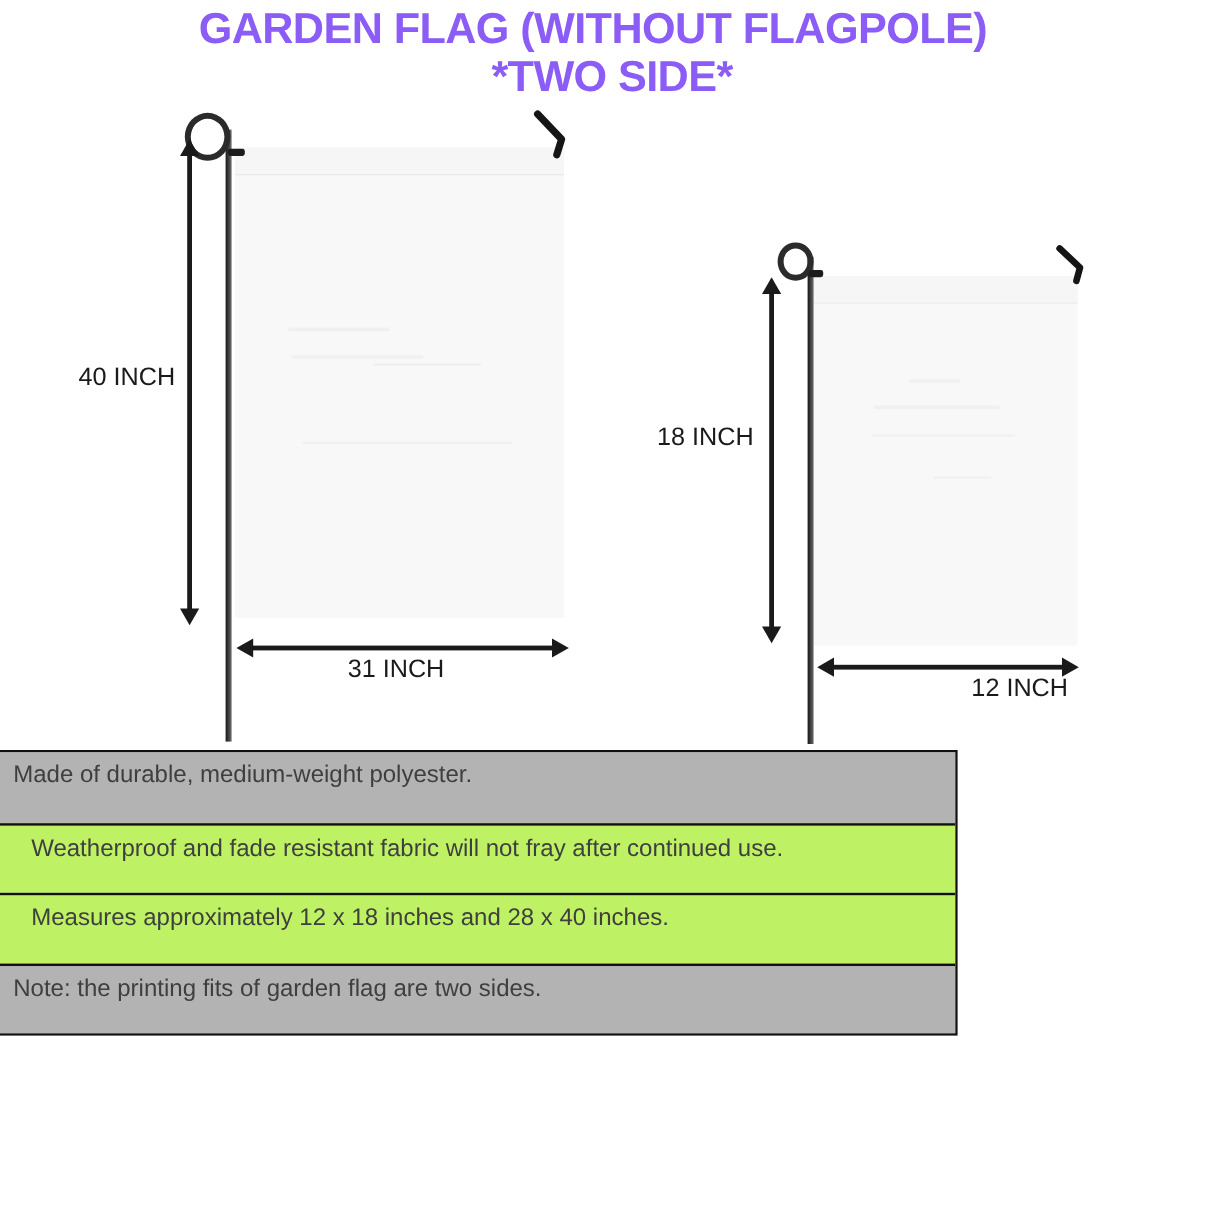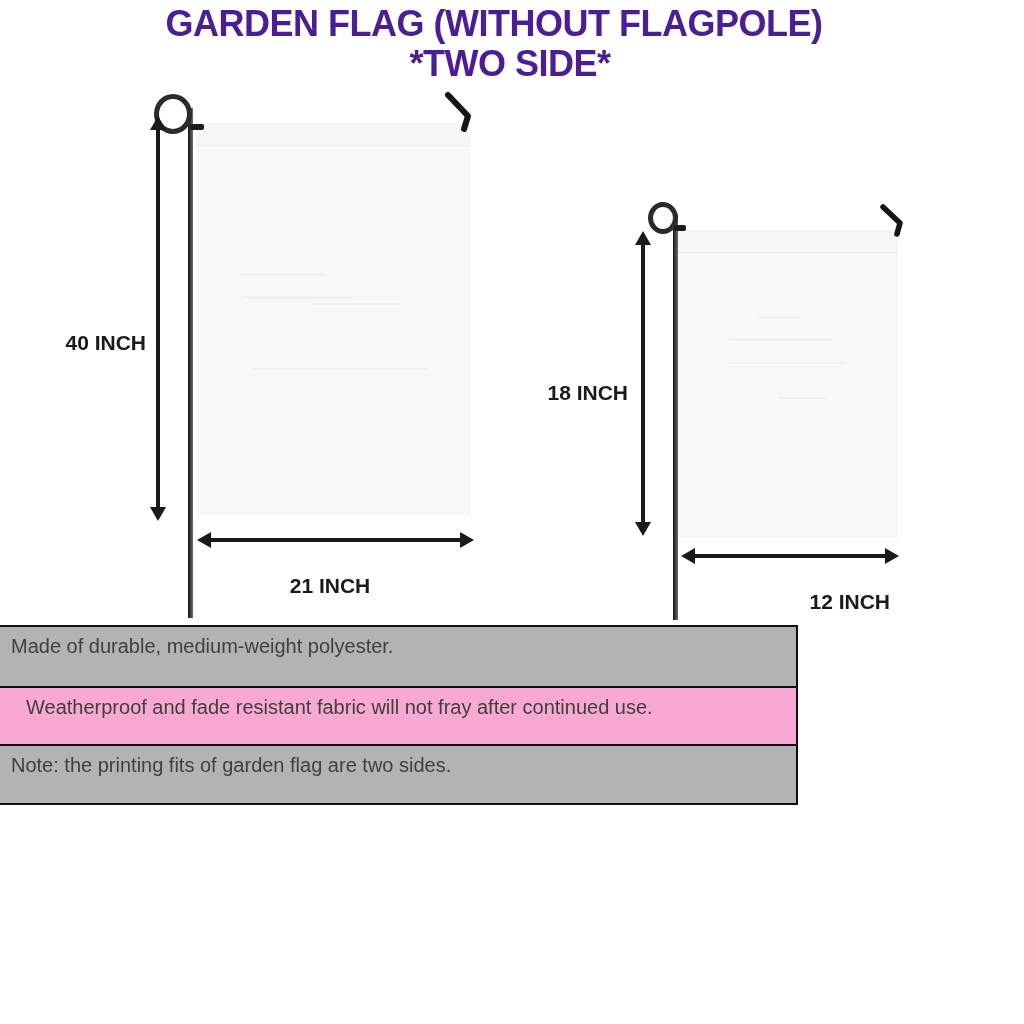--- a/index.html
+++ b/index.html
@@ -6,21 +6,21 @@
   body{
     width:1024px;height:1024px;position:relative;overflow:hidden;
     background:#ffffff;
     font-family:"Liberation Sans", sans-serif;
   }
   .abs{position:absolute;}
 
   
   .title-block{
     position:absolute;top:4px;left:0;width:988px;text-align:center;
-    color:#4c1d95;font-weight:800;letter-spacing:-0.5px;line-height:1.12;
+    color:#8b5cf6;font-weight:800;letter-spacing:-0.5px;line-height:1.12;
   }
   .title-line1{font-size:36px;}
   .title-line2{font-size:36px;padding-left:32px;}
 
   
   .flag{
     position:absolute;background:#f8f8f8;
   }
   .flag-sleeve{
     position:absolute;left:0;top:0;width:100%;height:22px;
@@ -57,37 +57,37 @@
     content:'';position:absolute;left:-13px;top:50%;transform:translateY(-50%);
     border-top:8px solid transparent;border-bottom:8px solid transparent;
     border-right:14px solid #1a1a1a;
   }
   .harrow::after{
     content:'';position:absolute;right:-13px;top:50%;transform:translateY(-50%);
     border-top:8px solid transparent;border-bottom:8px solid transparent;
     border-left:14px solid #1a1a1a;
   }
   .dim-label{
-    position:absolute;color:#1a1a1a;font-weight:700;font-size:21px;
-    letter-spacing:0px;white-space:nowrap;margin-top:28px;
+    position:absolute;color:#1a1a1a;font-weight:400;font-size:21px;
+    letter-spacing:0px;white-space:nowrap;
   }
 
   
   .features{
     position:absolute;left:-3px;top:625px;width:801px;
     border:2px solid #111111;box-sizing:border-box;
   }
   .feature-row{
     box-sizing:border-box;height:58.6px;
     padding:7px 12px 0 12px;
     font-size:20px;color:#3f3f3f;line-height:1.25;
   }
   .feature-row + .feature-row{border-top:2px solid #111111;}
   .row-gray{background:#b3b3b3;}
-  .row-white{background:#f9a8d4;padding-left:27px;}
+  .row-white{background:#bef264;padding-left:27px;}
 </style>
 </head>
 <body>
 
 <div class="title-block">
   <div class="title-line1">GARDEN FLAG (WITHOUT FLAGPOLE)</div>
   <div class="title-line2">*TWO SIDE*</div>
 </div>
 
 <div>
@@ -105,21 +105,21 @@
   <div class="nub" style="left:190px;top:124px;width:14px;height:6px;"></div>
 
   <svg class="abs" style="left:443px;top:91px;" width="32" height="42" viewBox="0 0 32 42">
     <polyline points="5,4 25,25 21,38" fill="none" stroke="#151515" stroke-width="6" stroke-linecap="round" stroke-linejoin="round"></polyline>
   </svg>
 
   <div class="varrow" style="left:156px;top:129px;height:379px;"></div>
   <div class="dim-label" style="left:40px;top:303px;width:106px;text-align:right;">40 INCH</div>
 
   <div class="harrow" style="left:210px;top:538px;width:251px;"></div>
-  <div class="dim-label" style="left:230px;top:546px;width:200px;text-align:center;">21 INCH</div>
+  <div class="dim-label" style="left:230px;top:546px;width:200px;text-align:center;">31 INCH</div>
 </div>
 
 <div>
 
   <div class="flag" style="left:678px;top:230px;width:220px;height:308px;">
     <div class="flag-sleeve"></div>
     <div class="crease" style="left:80px;top:86px;width:42px;height:3px;"></div>
     <div class="crease" style="left:50px;top:108px;width:105px;height:3px;"></div>
     <div class="crease" style="left:48px;top:132px;width:120px;height:2px;"></div>
     <div class="crease" style="left:100px;top:167px;width:48px;height:2px;"></div>
@@ -136,14 +136,15 @@
   <div class="varrow" style="left:641px;top:244px;height:279px;"></div>
   <div class="dim-label" style="left:522px;top:353px;width:106px;text-align:right;">18 INCH</div>
 
   <div class="harrow" style="left:694px;top:554px;width:192px;"></div>
   <div class="dim-label" style="left:690px;top:562px;width:200px;text-align:right;">12 INCH</div>
 </div>
 
 <div class="features">
   <div class="feature-row row-gray">Made of durable, medium-weight polyester.</div>
   <div class="feature-row row-white">Weatherproof and fade resistant fabric will not fray after continued use.</div>
+  <div class="feature-row row-white">Measures approximately 12 x 18 inches and 28 x 40 inches.</div>
   <div class="feature-row row-gray">Note: the printing fits of garden flag are two sides.</div>
 </div>
 
 </body></html>

